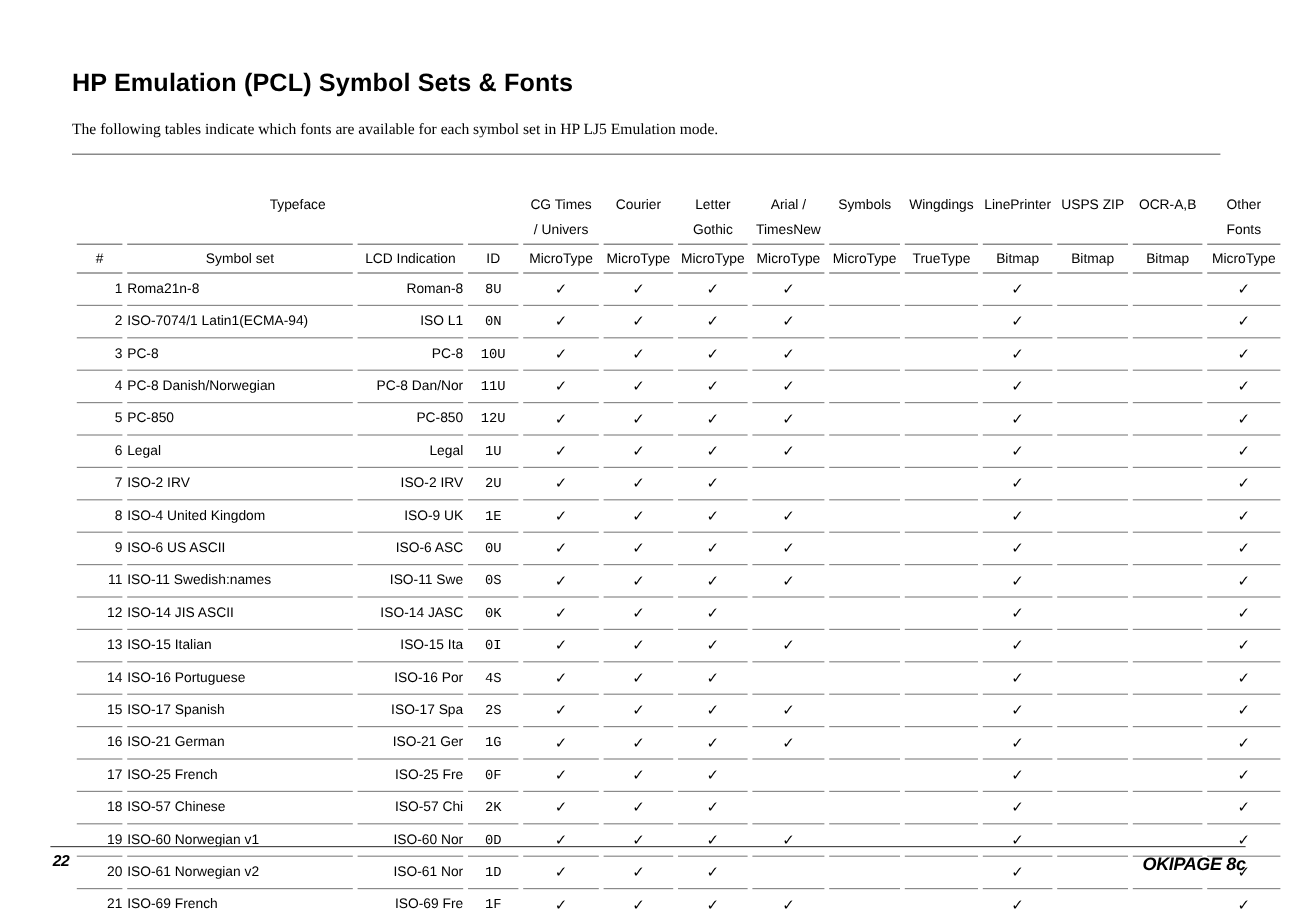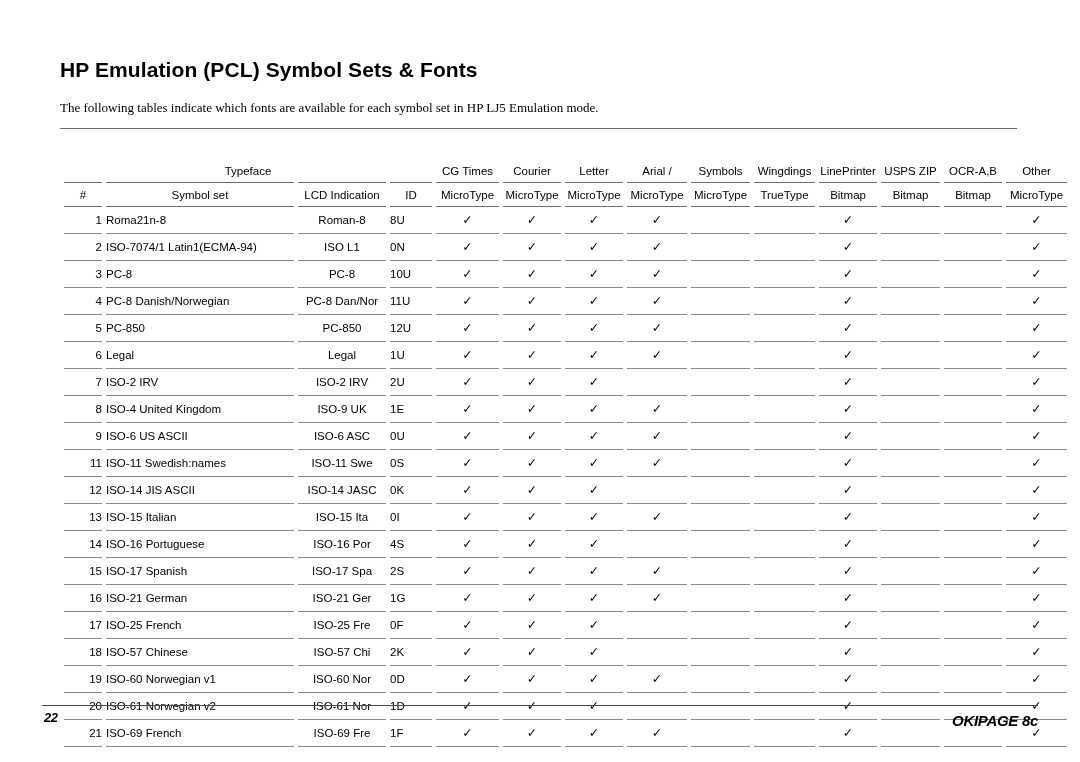--- a/index.html
+++ b/index.html
@@ -96,22 +96,22 @@
 
   td.dcell {
     height: 26px;
     line-height: 25px;
     border-bottom: 1.1px solid #8a8a8a;
     white-space: nowrap;
     font-size: 11.5px;
   }
   td.num    { text-align: right;  padding-right: 7px; }
   td.sset   { text-align: left;   padding-left: 4px; }
-  td.lcd    { text-align: center;   padding-left: 4px; }
-  td.id     { text-align: left; }
+  td.lcd    { text-align: right;   padding-left: 4px; }
+  td.id     { text-align: center; font-family: Liberation Mono, monospace; }
   td.chk    { text-align: center; font-size: 12px; }
 
   
   .footer-rule {
     position: absolute;
     left: 42px;
     top: 705px;
     width: 996px;
     height: 0;
     border-top: 1.6px solid #4a4a4a;
@@ -174,20 +174,36 @@
             <th class="hdr-cell">Courier</th>
             <th class="hdr-cell">Letter</th>
             <th class="hdr-cell">Arial /</th>
             <th class="hdr-cell">Symbols</th>
             <th class="hdr-cell">Wingdings</th>
             <th class="hdr-cell">LinePrinter</th>
             <th class="hdr-cell">USPS ZIP</th>
             <th class="hdr-cell">OCR-A,B</th>
             <th class="hdr-cell">Other</th>
           </tr>
+        <tr>
+            <th class="hdr-cell l2"></th>
+            <th class="hdr-cell l2"></th>
+            <th class="hdr-cell l2"></th>
+            <th class="hdr-cell l2"></th>
+            <th class="hdr-cell l2">/ Univers</th>
+            <th class="hdr-cell l2"></th>
+            <th class="hdr-cell l2">Gothic</th>
+            <th class="hdr-cell l2">TimesNew</th>
+            <th class="hdr-cell l2"></th>
+            <th class="hdr-cell l2"></th>
+            <th class="hdr-cell l2"></th>
+            <th class="hdr-cell l2"></th>
+            <th class="hdr-cell l2"></th>
+            <th class="hdr-cell l2">Fonts</th>
+          </tr>
       <tr>
             <th class="hdr-sub">#</th>
             <th class="hdr-sub">Symbol  set</th>
             <th class="hdr-sub">LCD Indication</th>
             <th class="hdr-sub">ID</th>
             <th class="hdr-sub">MicroType</th>
             <th class="hdr-sub">MicroType</th>
             <th class="hdr-sub">MicroType</th>
             <th class="hdr-sub">MicroType</th>
             <th class="hdr-sub">MicroType</th>

